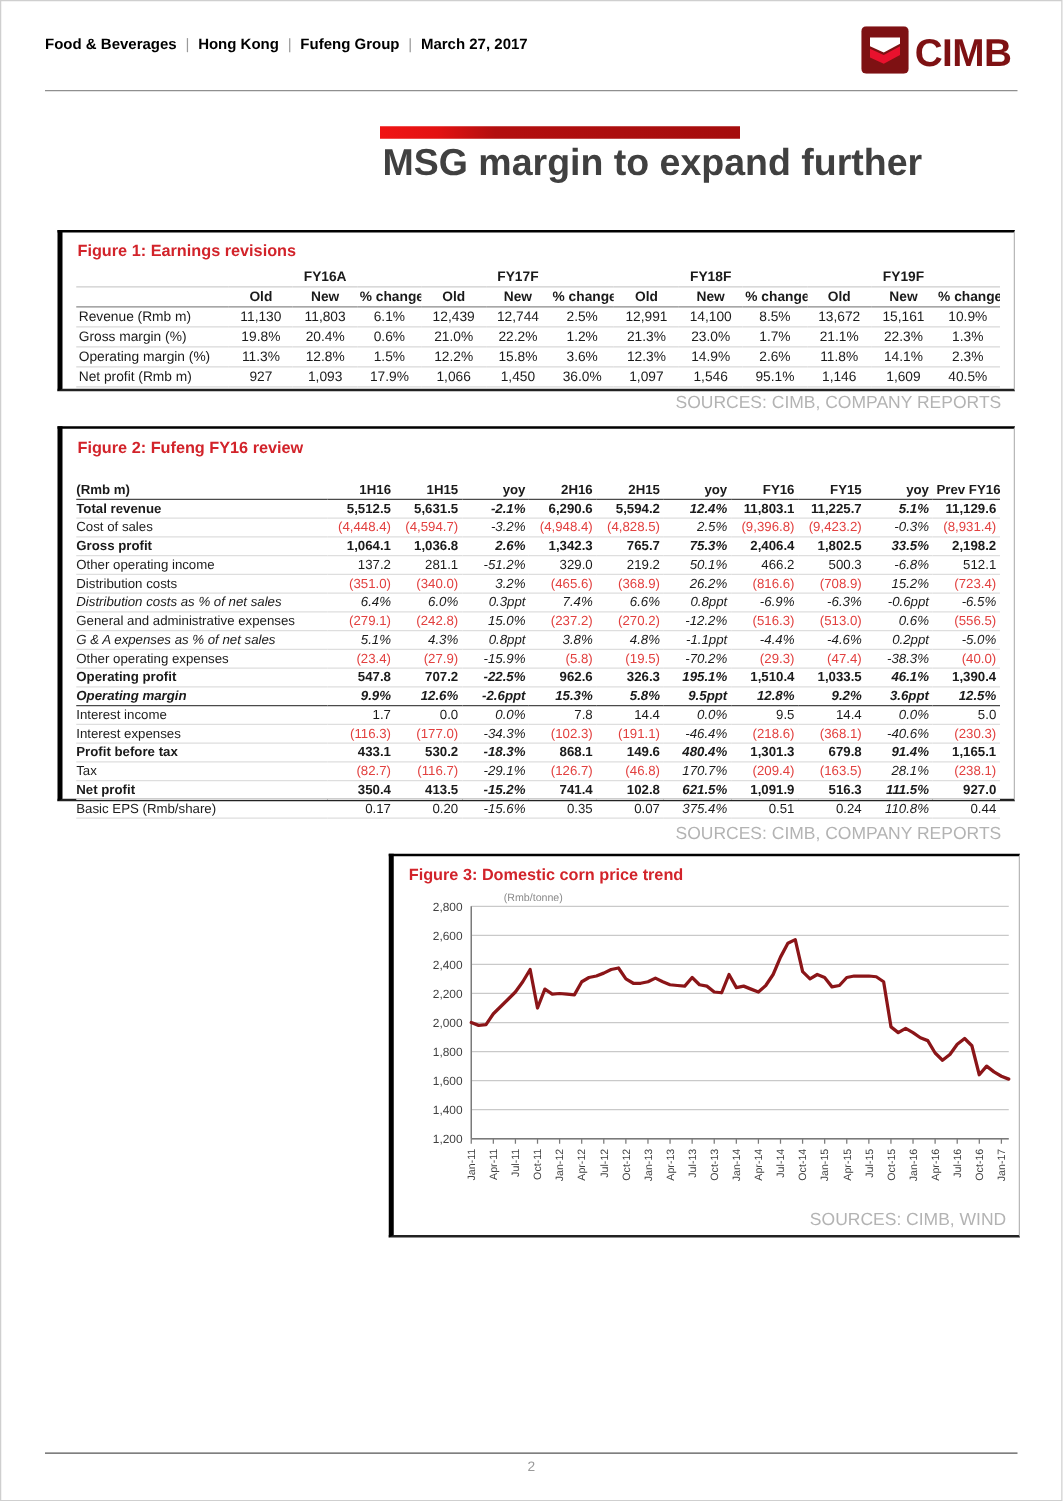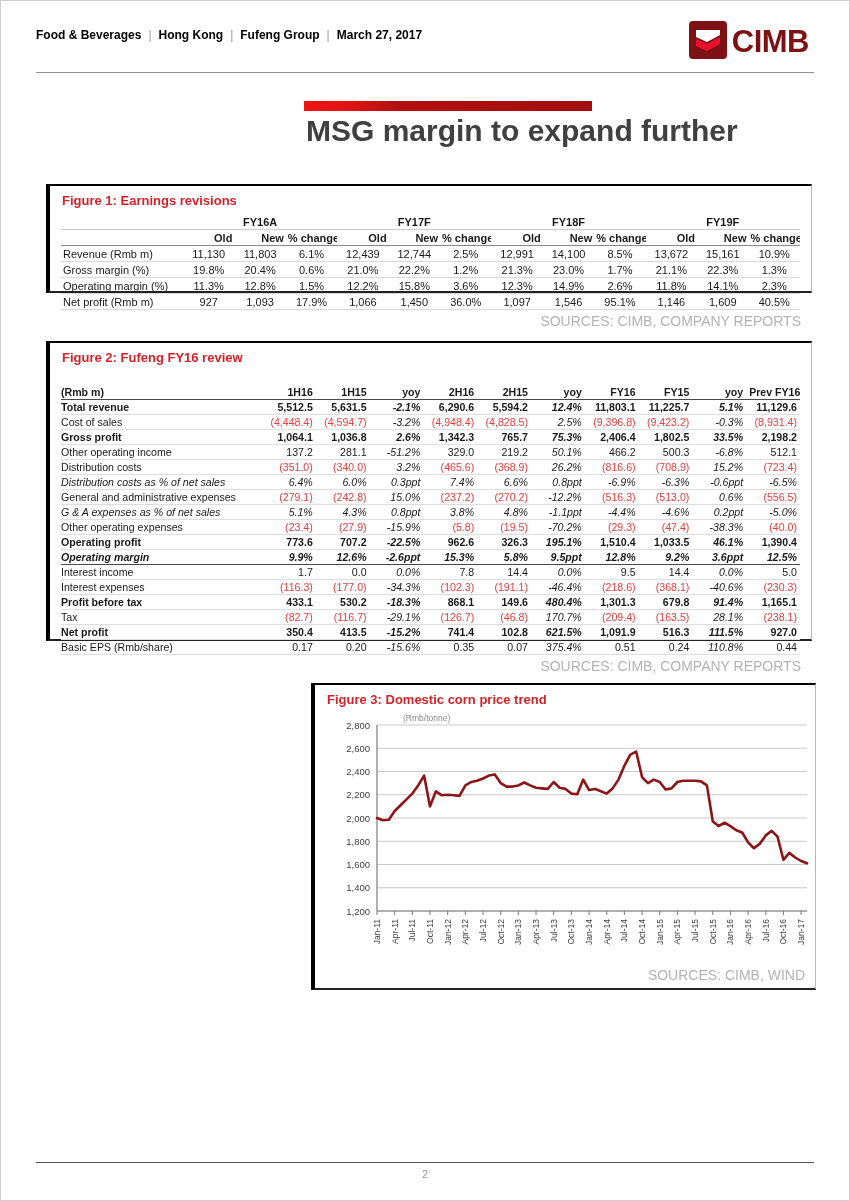--- a/index.html
+++ b/index.html
@@ -13,30 +13,30 @@
   .logo{position:absolute;right:40px;top:20px;display:flex;align-items:center;gap:5px;justify-content:flex-end;}
   .logo-text{font-size:31px;font-weight:bold;color:#7e1113;letter-spacing:-0.5px;}
   
   .red-bar{position:absolute;left:303px;top:100px;width:288px;height:10px;
            background:linear-gradient(90deg,#f01414 0%,#e31212 16%,#b30f0f 32%,#a50d0d 100%);}
   .main-title{position:absolute;left:305px;top:113px;font-size:30px;font-weight:bold;color:#404040;}
   
   .fig{position:absolute;background:#fff;border-top:2px solid #000;border-bottom:2px solid #222;
        border-left:4px solid #000;border-right:1px solid #b8b8b8;box-sizing:border-box;}
   .fig-title{color:#d2232a;font-weight:bold;font-size:13px;padding:7px 0 0 12px;}
-  .fig1{left:45px;top:183px;width:766px;height:109px;}
+  .fig1{left:45px;top:183px;width:766px;height:129px;}
   .fig2{left:45px;top:340px;width:766px;height:300px;}
   .fig3{left:310px;top:682px;width:505px;height:307px;}
   .source{color:#b3b3b3;font-size:14px;text-align:right;padding:3px 10px 4px 0;}
   
   #f1t{width:calc(100% - 22px);margin:6px 11px 0;border-collapse:collapse;font-size:11px;table-layout:fixed;}
   #f1t td{text-align:center;padding:1.5px 2px;white-space:nowrap;overflow:hidden;}
   #f1t td:first-child{width:118px;text-align:left;}
   #f1t tr:first-child td{font-weight:bold;border-bottom:1px solid #cdcdcd;}
-  #f1t tr.sub td{font-weight:bold;border-bottom:1px solid #8a8a8a;text-align:right;}
+  #f1t tr.sub td{font-weight:bold;border-bottom:1px solid #8a8a8a;}
   #f1t tr.dr td{border-bottom:1px solid #d9d9d9;}
   
   #f2t{width:calc(100% - 22px);margin:20px 11px 0;border-collapse:collapse;font-size:10.6px;table-layout:fixed;}
   #f2t td{text-align:right;padding:1px 3px;border-bottom:1px solid #dedede;white-space:nowrap;overflow:hidden;}
   #f2t td:first-child{width:198px;text-align:left;padding-left:0;}
   #f2t tr.head td{font-weight:bold;border-bottom:1.5px solid #4a4a4a;}
   #f2t tr.rule td{border-bottom:1.5px solid #4a4a4a;}
   .bold{font-weight:bold;}
   .ital{font-style:italic;}
   .red{color:#e2403f;}
@@ -300,21 +300,21 @@
             <td class="red">(5.8)</td>
             <td class="red">(19.5)</td>
             <td class="ital">-70.2%</td>
             <td class="red">(29.3)</td>
             <td class="red">(47.4)</td>
             <td class="ital">-38.3%</td>
             <td class="red">(40.0)</td>
           </tr>
           <tr>
             <td class="bold">Operating profit</td>
-            <td class="bold">773.6</td>
+            <td class="bold">547.8</td>
             <td class="bold">707.2</td>
             <td class="bold ital">-22.5%</td>
             <td class="bold">962.6</td>
             <td class="bold">326.3</td>
             <td class="bold ital">195.1%</td>
             <td class="bold">1,510.4</td>
             <td class="bold">1,033.5</td>
             <td class="bold ital">46.1%</td>
             <td class="bold">1,390.4</td>
           </tr>

